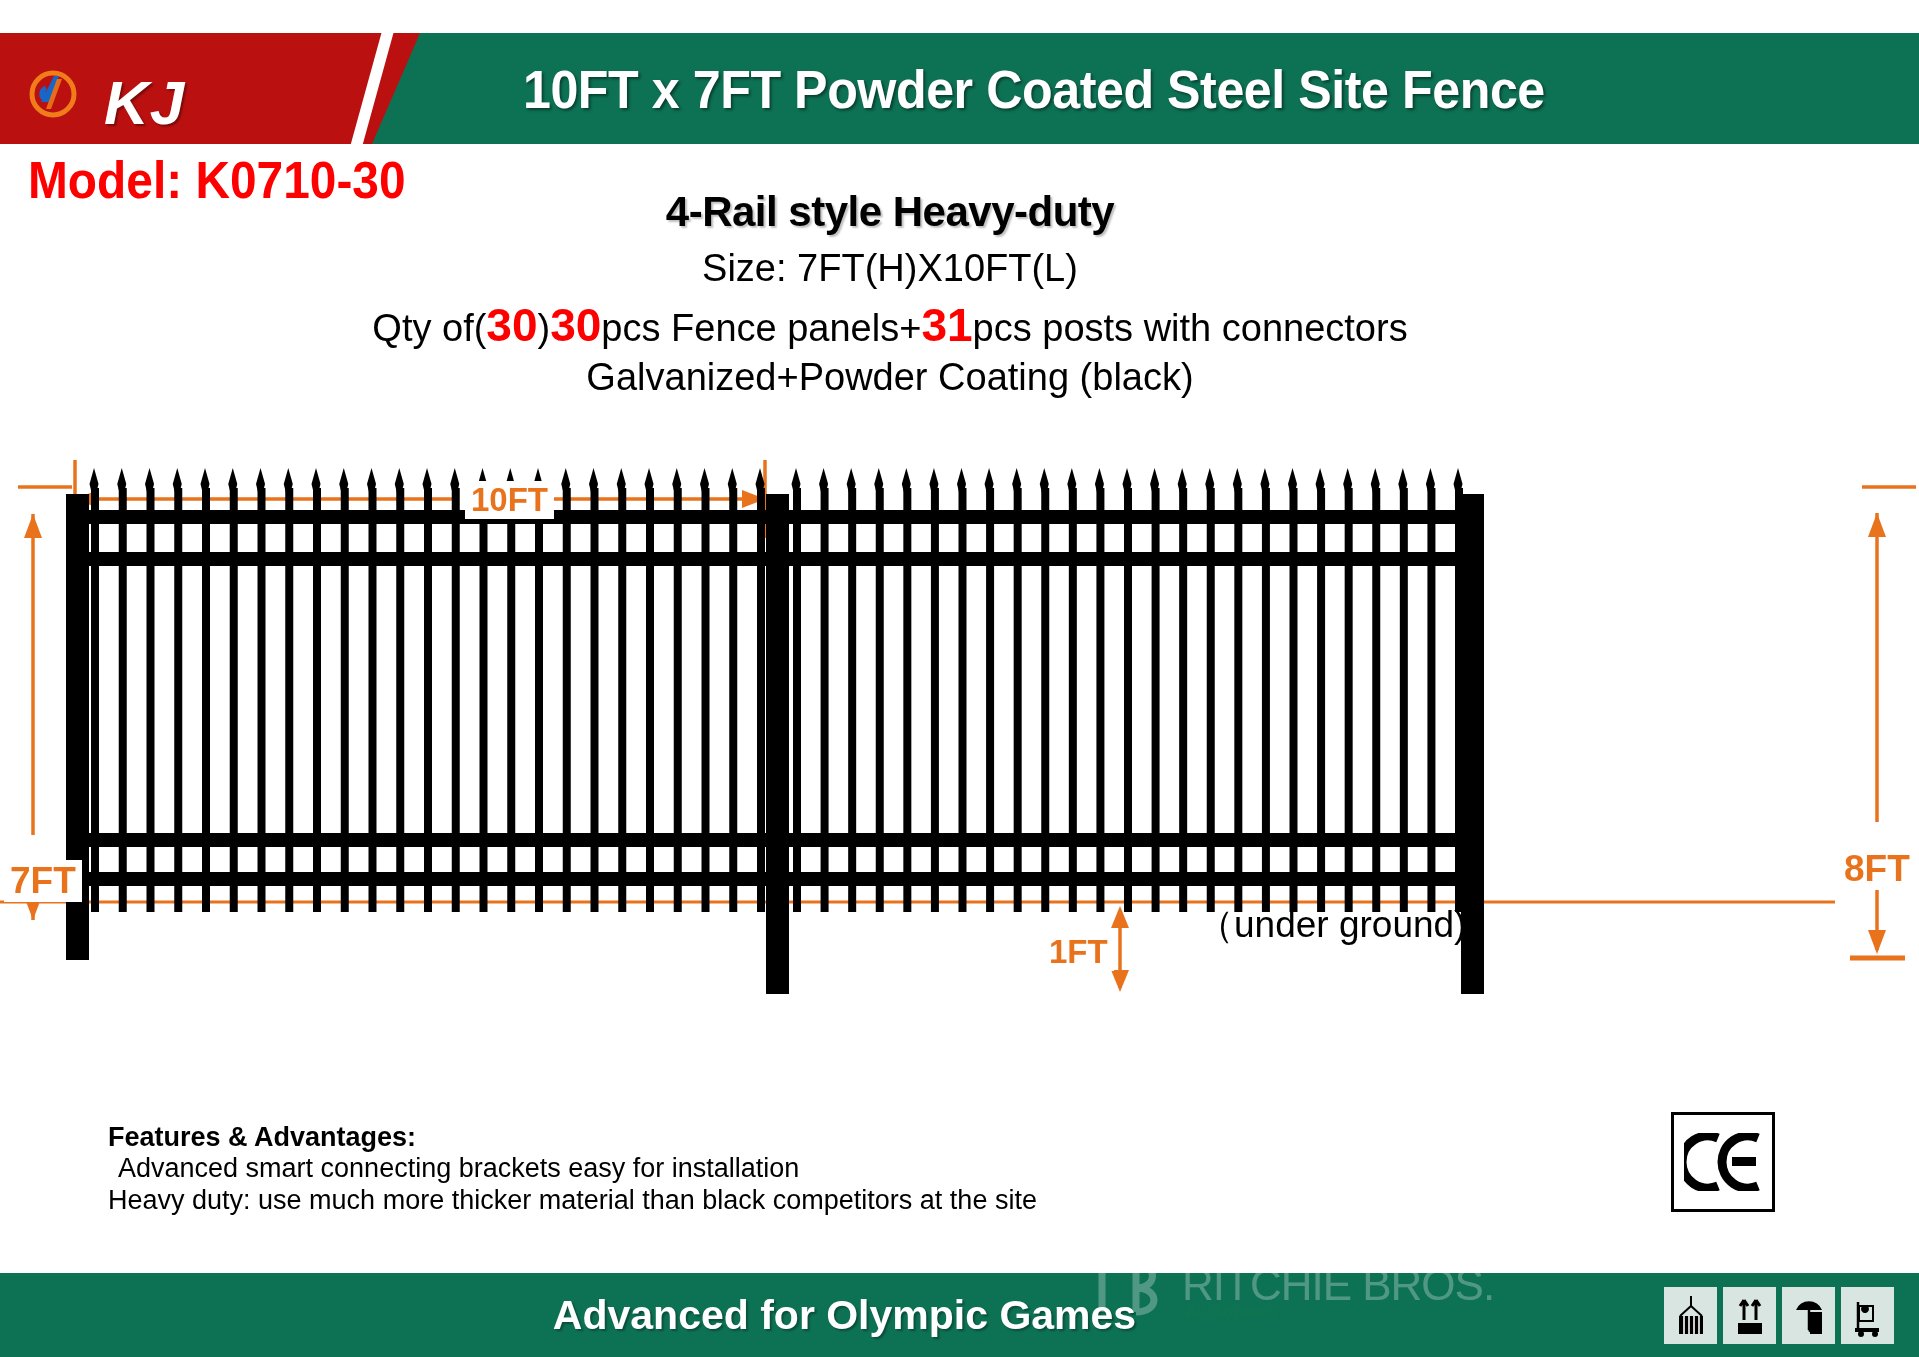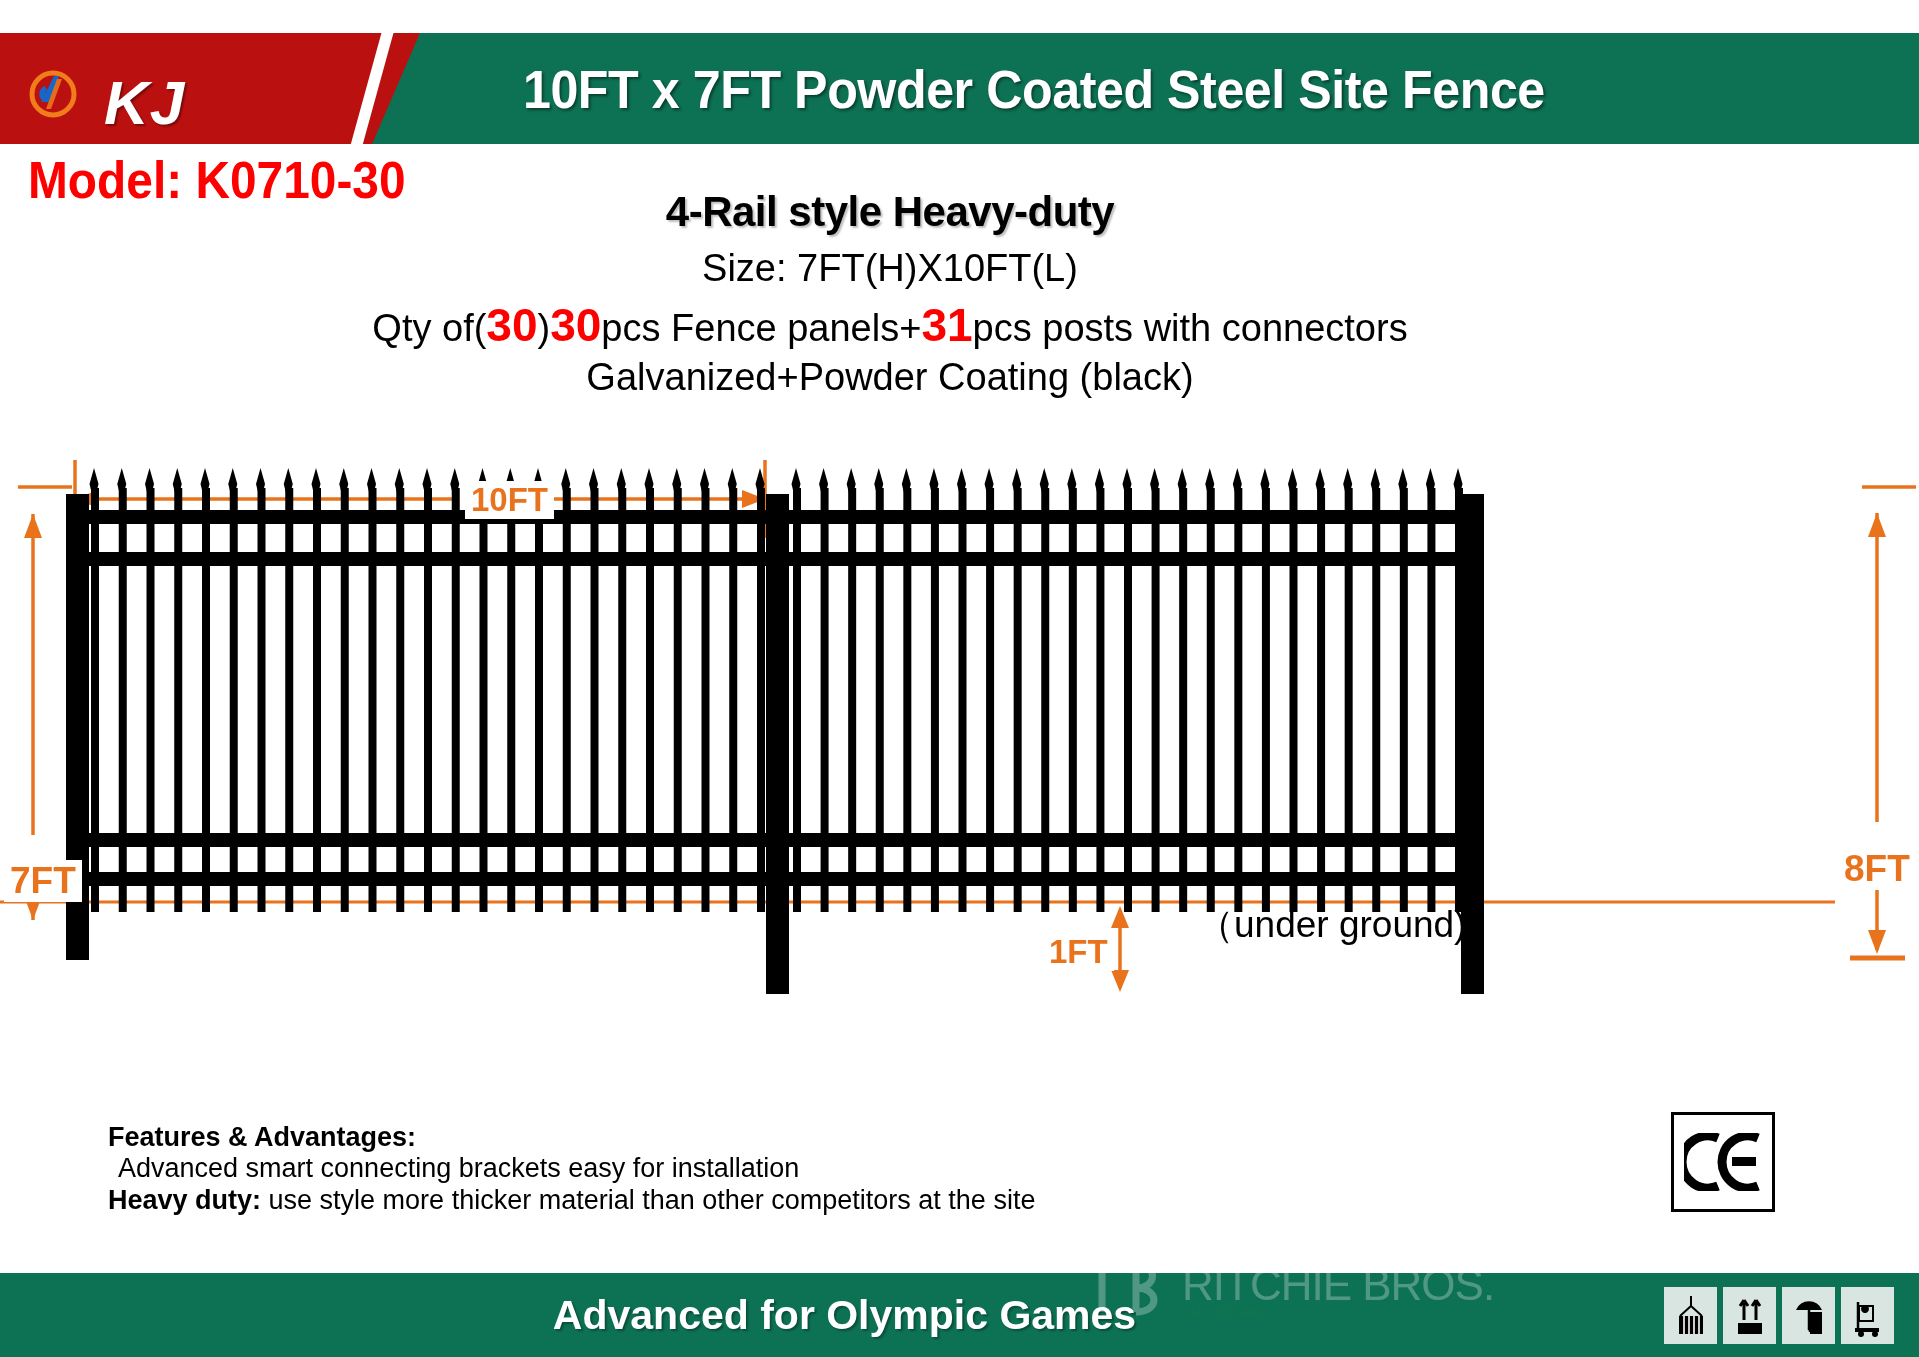--- a/index.html
+++ b/index.html
@@ -123,21 +123,21 @@
 
   
   #features {
     position: absolute; left: 108px; top: 1122px;
     font-family: "Liberation Sans Narrow", "Liberation Sans", sans-serif;
     color: #000; line-height: 1.16;
   }
   #feat-title { font-size: 27px; font-weight: bold; }
   #feat-line1 { font-size: 27px; padding-left: 10px; }
   #feat-line2 { font-size: 27px; }
-  #feat-line2 b { font-weight: bold; }
+  #feat-line2 b { font-weight: normal; }
 
   
   #ce-box {
     position: absolute; left: 1671px; top: 1112px;
     width: 104px; height: 100px;
     border: 3px solid #000; background: #fff;
     display: flex; align-items: center; justify-content: center;
   }
 
   
@@ -432,21 +432,21 @@
     <div class="dim-label" id="dim-10ft">10FT</div>
     <div class="dim-label" id="dim-7ft">7FT</div>
     <div class="dim-label" id="dim-8ft">8FT</div>
     <div class="dim-label" id="dim-1ft">1FT</div>
     <div id="under-ground">（under ground)</div>
   </div>
 
   <div id="features">
     <div id="feat-title">Features &amp; Advantages:</div>
     <div id="feat-line1">Advanced smart connecting brackets easy for installation</div>
-    <div id="feat-line2"><b>Heavy duty:</b><span> use style more thicker material than other competitors at the site</span></div>
+    <div id="feat-line2"><b>Heavy duty:</b><span> use much more thicker material than black competitors at the site</span></div>
   </div>
 
   <div id="ce-box">
     <svg width="78" height="58" viewBox="0 0 78 58">
       <path d="M34 5 A26 26 0 1 0 34 53" fill="none" stroke="#000" stroke-width="9"></path>
       <path d="M74 5 A26 26 0 1 0 74 53" fill="none" stroke="#000" stroke-width="9"></path>
       <rect x="48" y="24" width="24" height="9" fill="#000"></rect>
     </svg>
   </div>
 

